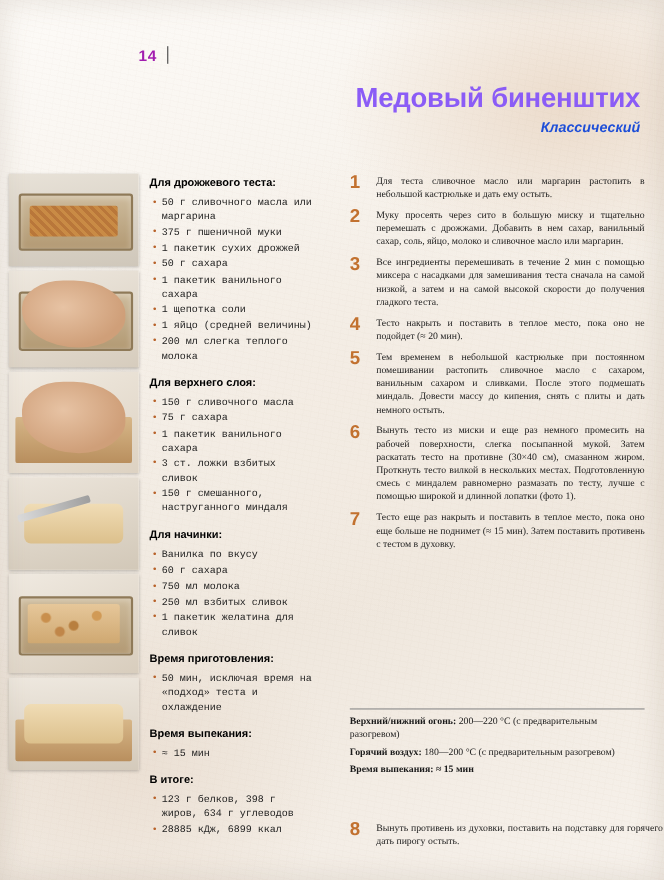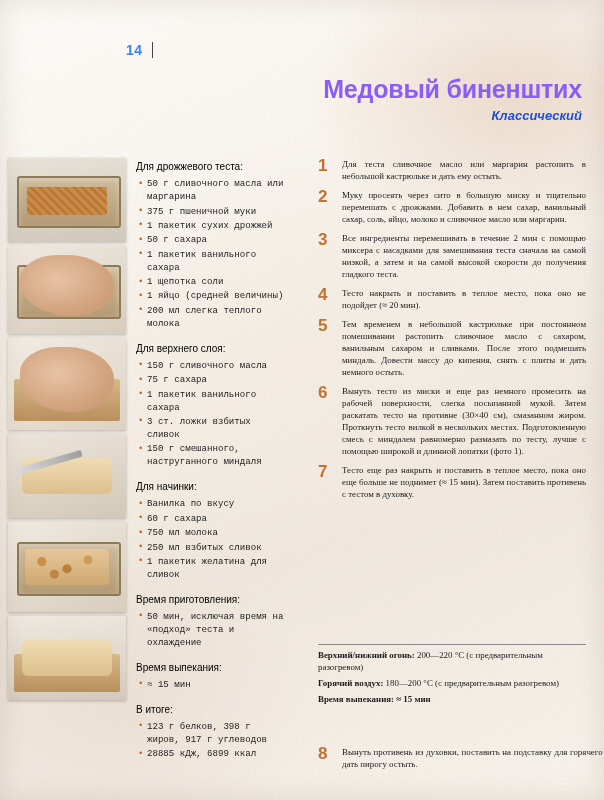--- a/index.html
+++ b/index.html
@@ -41,21 +41,21 @@
   }
 
   
   .page-number {
     position: absolute;
     left: 126px;
     top: 42px;
     font-family: "Liberation Sans", sans-serif;
     font-weight: bold;
     font-size: 14px;
-    color: #3b82f6;
+    color: #a21caf;
     letter-spacing: 0.5px;
   }
   .page-number-rule {
     position: absolute;
     left: 152px;
     top: 42px;
     width: 1px;
     height: 16px;
     background: #444;
   }
@@ -157,21 +157,21 @@
     position: absolute;
     left: 136px;
     top: 160px;
     width: 152px;
     font-size: 9.1px;
     line-height: 1.42;
     color: #1d1d1d;
   }
   .ing-head {
     font-family: "Liberation Sans", sans-serif;
-    font-weight: normal;
+    font-weight: bold;
     font-size: 10px;
     color: #000;
     margin-bottom: 4px;
     margin-top: 11px;
   }
   .ing-head.first { margin-top: 0; }
   ul.ing-list {
     list-style: none;
     margin: 0 0 0 0;
     padding: 0;
@@ -335,21 +335,21 @@
       <li>50 мин, исключая время на «подход» теста и охлаждение</li>
     </ul>
 
     <div class="ing-head">Время выпекания:</div>
     <ul class="ing-list">
       <li>≈ 15 мин</li>
     </ul>
 
     <div class="ing-head">В итоге:</div>
     <ul class="ing-list">
-      <li>123 г белков, 398 г жиров, 917 г углеводов</li>
+      <li>123 г белков, 398 г жиров, 634 г углеводов</li>
       <li>28885 кДж, 6899 ккал</li>
     </ul>
   </div>
 
   <div class="steps">
     <div class="step">
       <span class="step-num">1</span>
       <span>Для теста сливочное масло или маргарин растопить в небольшой кастрюльке и дать ему остыть.</span>
     </div>
     <div class="step">

